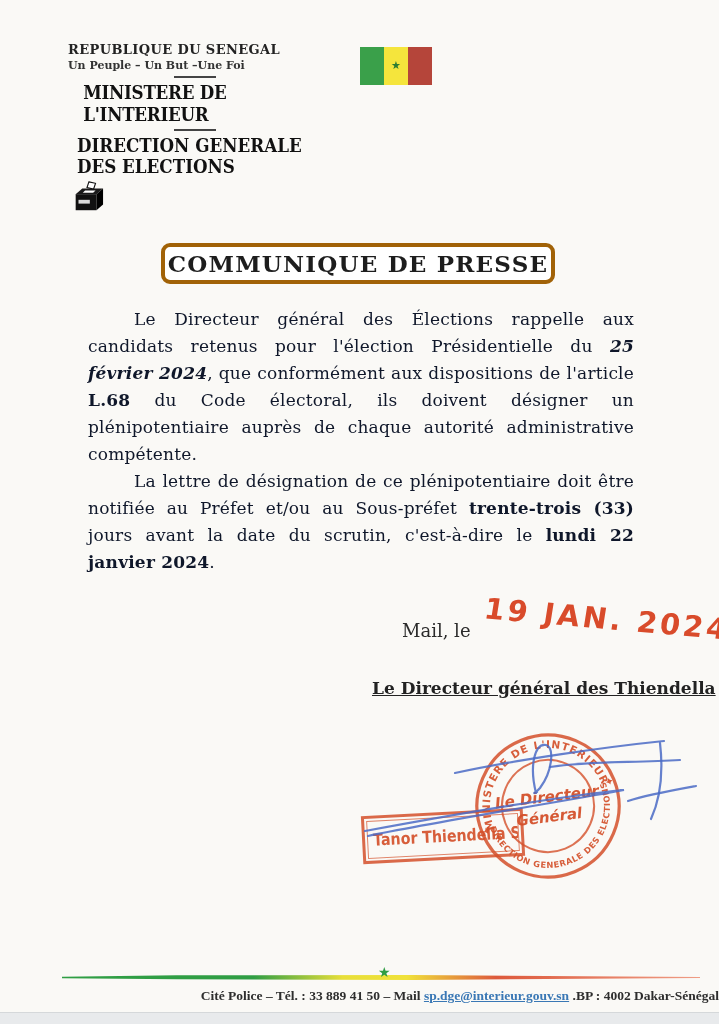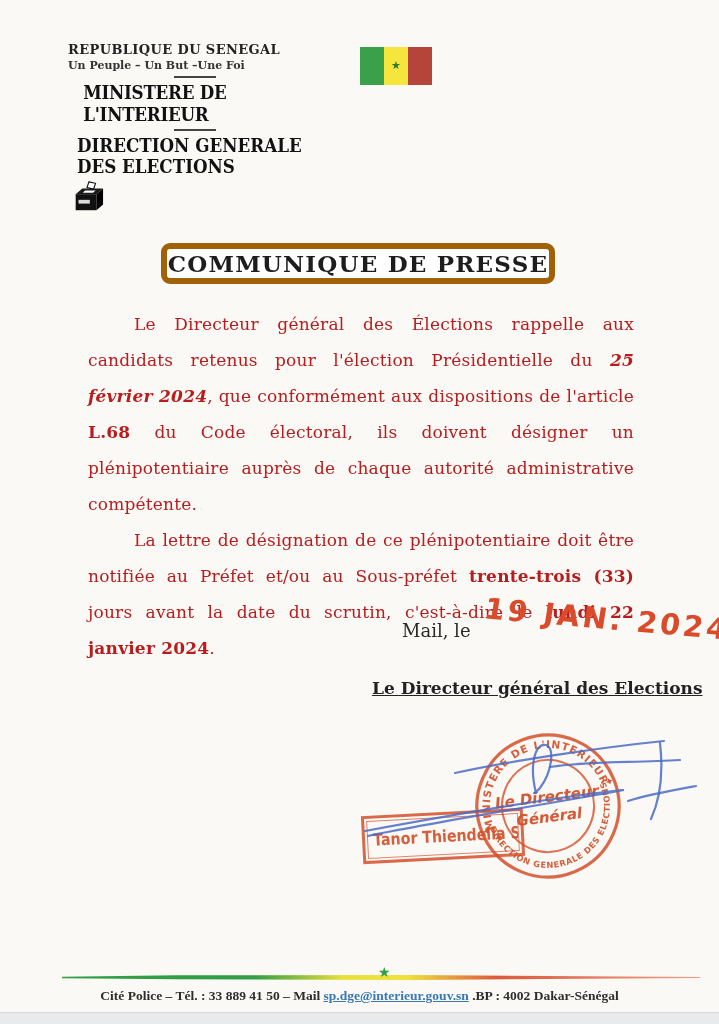--- a/index.html
+++ b/index.html
@@ -23,29 +23,29 @@
   .flag .band { flex:1; }
   .band-green { background:#3aa04a; }
   .band-yellow{ background:#f5e53c; position:relative; }
   .band-red   { background:#b5453a; }
   .flag-star  { position:absolute; left:50%; top:50%; transform:translate(-50%,-54%);
                 font-size:11px; color:#2e7d32; font-family:"DejaVu Sans", sans-serif; }
 
   
   .title-box {
     position:absolute; left:161px; top:243px; width:394px; height:41px;
-    border:6px solid #a16207; border-radius:9px; background:#fff;
+    border:4px solid #a16207; border-radius:9px; background:#fff;
     display:flex; align-items:center; justify-content:center;
   }
   .title-box span { font-size:23px; font-weight:bold; letter-spacing:1.2px; color:#1d1d1d; }
 
   
   .body-text { position:absolute; left:88px; top:306px; width:546px; }
-  .body-text p { font-size:17px; line-height:36px; text-align:justify; text-indent:46px;
-                 color:#b91c1c; letter-spacing:.2px; }
+  .body-text p { font-size:17px; line-height:27px; text-align:justify; text-indent:46px;
+                 color:#0f172a; letter-spacing:.2px; }
   .bi { font-weight:bold; font-style:italic; }
   .b  { font-weight:bold; }
 
   
   .dateline-prefix { position:absolute; left:402px; top:620px; font-size:18px; color:#2b2b2b; }
   .stamp-date {
     position:absolute; left:484px; top:602px; font-family:"DejaVu Sans", sans-serif;
     font-weight:bold; font-size:29px; letter-spacing:3px; color:#d94b2b;
     transform:rotate(5deg) skewX(-4deg); white-space:nowrap;
   }
@@ -70,21 +70,21 @@
   .signature-svg { position:absolute; left:340px; top:705px; z-index:3; pointer-events:none; }
 
   
   .ribbon {
     position:absolute; left:62px; top:975px; width:638px; height:5px;
     background:linear-gradient(90deg,#2f9e44 0%,#2f9e44 30%,#e8df39 44%,#f0e23a 54%,#dd5a3c 68%,#ef9d85 100%);
     clip-path:polygon(0 35%,18% 5%,55% 0,100% 40%,100% 60%,55% 100%,18% 85%,0 65%);
   }
   .ribbon-star { position:absolute; left:378px; top:964px; font-size:14px; color:#2f9e44;
                  font-family:"DejaVu Sans", sans-serif; }
-  .footer-line { position:absolute; left:0; top:988px; width:100%; text-align:center;
+  .footer-line { position:absolute; left:0; top:988px; width:100%; text-align:right;
                  font-size:13.5px; font-weight:bold; color:#2e2e2e; font-family:"Liberation Serif", serif; }
   .footer-line a { color:#3a78b5; text-decoration:underline; }
   .scan-edge { position:absolute; left:0; bottom:0; width:100%; height:12px;
                background:#e8eaec; border-top:1px solid #d5d8da; }
 </style>
 </head>
 <body>
 
 <div class="page">
 
@@ -123,21 +123,21 @@
   </div>
 
   <div class="body-text">
     <p><span>Le Directeur général des Élections rappelle aux candidats retenus pour l'élection Présidentielle du </span><span class="bi">25 février 2024</span><span>, que conformément aux dispositions de l'article </span><span class="b">L.68</span><span> du Code électoral, ils doivent désigner un plénipotentiaire auprès de chaque autorité administrative compétente.</span></p>
     <p><span>La lettre de désignation de ce plénipotentiaire doit être notifiée au Préfet et/ou au Sous-préfet </span><span class="b">trente-trois (33)</span><span> jours avant la date du scrutin, c'est-à-dire le </span><span class="b">lundi 22 janvier 2024</span><span>.</span></p>
   </div>
 
   <div class="dateline-prefix">Mail, le</div>
   <div class="stamp-date">19 JAN. 2024</div>
 
-  <div class="signatory">Le Directeur général des Elections</div>
+  <div class="signatory">Le Directeur général des Thiendella</div>
 
   <div class="rect-stamp">
     <div class="rect-stamp-inner">
       <span>Tanor Thiendella S. FALL</span>
     </div>
   </div>
 
   <svg class="round-stamp" width="220" height="220" viewBox="0 0 220 220">
     <defs>
       <path id="topArc" d="M 52,110 A 58,58 0 1 1 168,110"></path>

